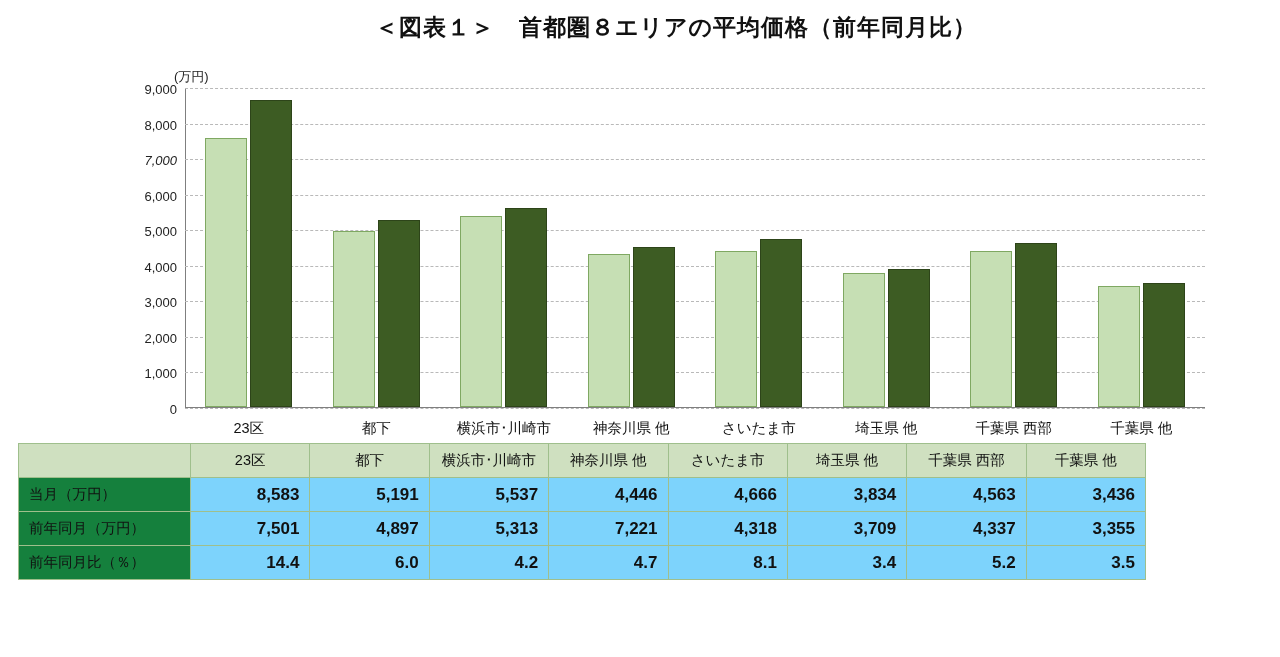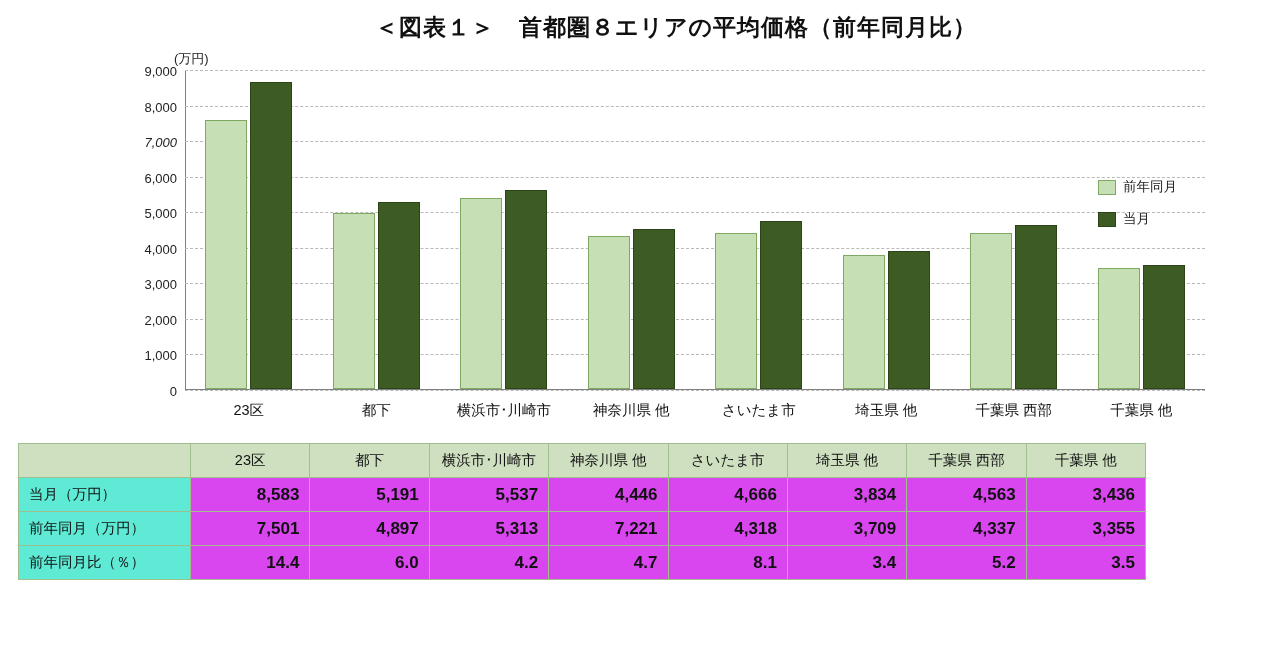--- a/index.html
+++ b/index.html
@@ -29,21 +29,21 @@
     font-weight: bold;
     letter-spacing: 1px;
     color: #111111;
     padding-left: 36px;
   }
 
   
   .chart-area {
     position: absolute;
     left: 120px;
-    top: 50px;
+    top: 68px;
     width: 1160px;
     height: 380px;
   }
   .unit-label {
     position: absolute;
     left: 54px;
     top: 0px;
     font-size: 13px;
     color: #222;
   }
@@ -164,31 +164,31 @@
     background: #cfe0c0;
     font-weight: normal;
     font-size: 14.5px;
     text-align: center;
     color: #111;
   }
   table.data thead th.corner {
     background: #cfe0c0;
   }
   table.data tbody th {
-    background: #5eead4;
+    background: #15803d;
     font-weight: normal;
     font-size: 14.5px;
     text-align: left;
     color: #111;
   }
   table.data tbody td {
     text-align: right;
     font-weight: bold;
     font-size: 17px;
-    background: #d946ef;
+    background: #7dd3fc;
     color: #111;
   }
   col.rowhead { width: 172px; }
 </style>
 </head>
 <body>
 
 <div class="page">
 
   <div class="title">＜図表１＞　首都圏８エリアの平均価格（前年同月比）</div>
@@ -268,30 +268,20 @@
           </div>
           <div class="group">
             <div class="bar prev" style="height: 119.289px;"></div>
             <div class="bar curr" style="height: 122.169px;"></div>
             <div class="xlabel">千葉県 他</div>
           </div>
         </div>
     </div>
   </div>
 
-  <div class="legend">
-    <div class="legend-row">
-      <span class="swatch prev"></span>
-      <span>前年同月</span>
-    </div>
-    <div class="legend-row">
-      <span class="swatch curr"></span>
-      <span>当月</span>
-    </div>
-  </div>
 
   <div class="table-wrap">
     <table class="data">
       <colgroup>
         <col class="rowhead">
       </colgroup>
       <thead>
         <tr id="head-row">
             <th class="corner"></th>
             <th>23区</th>

